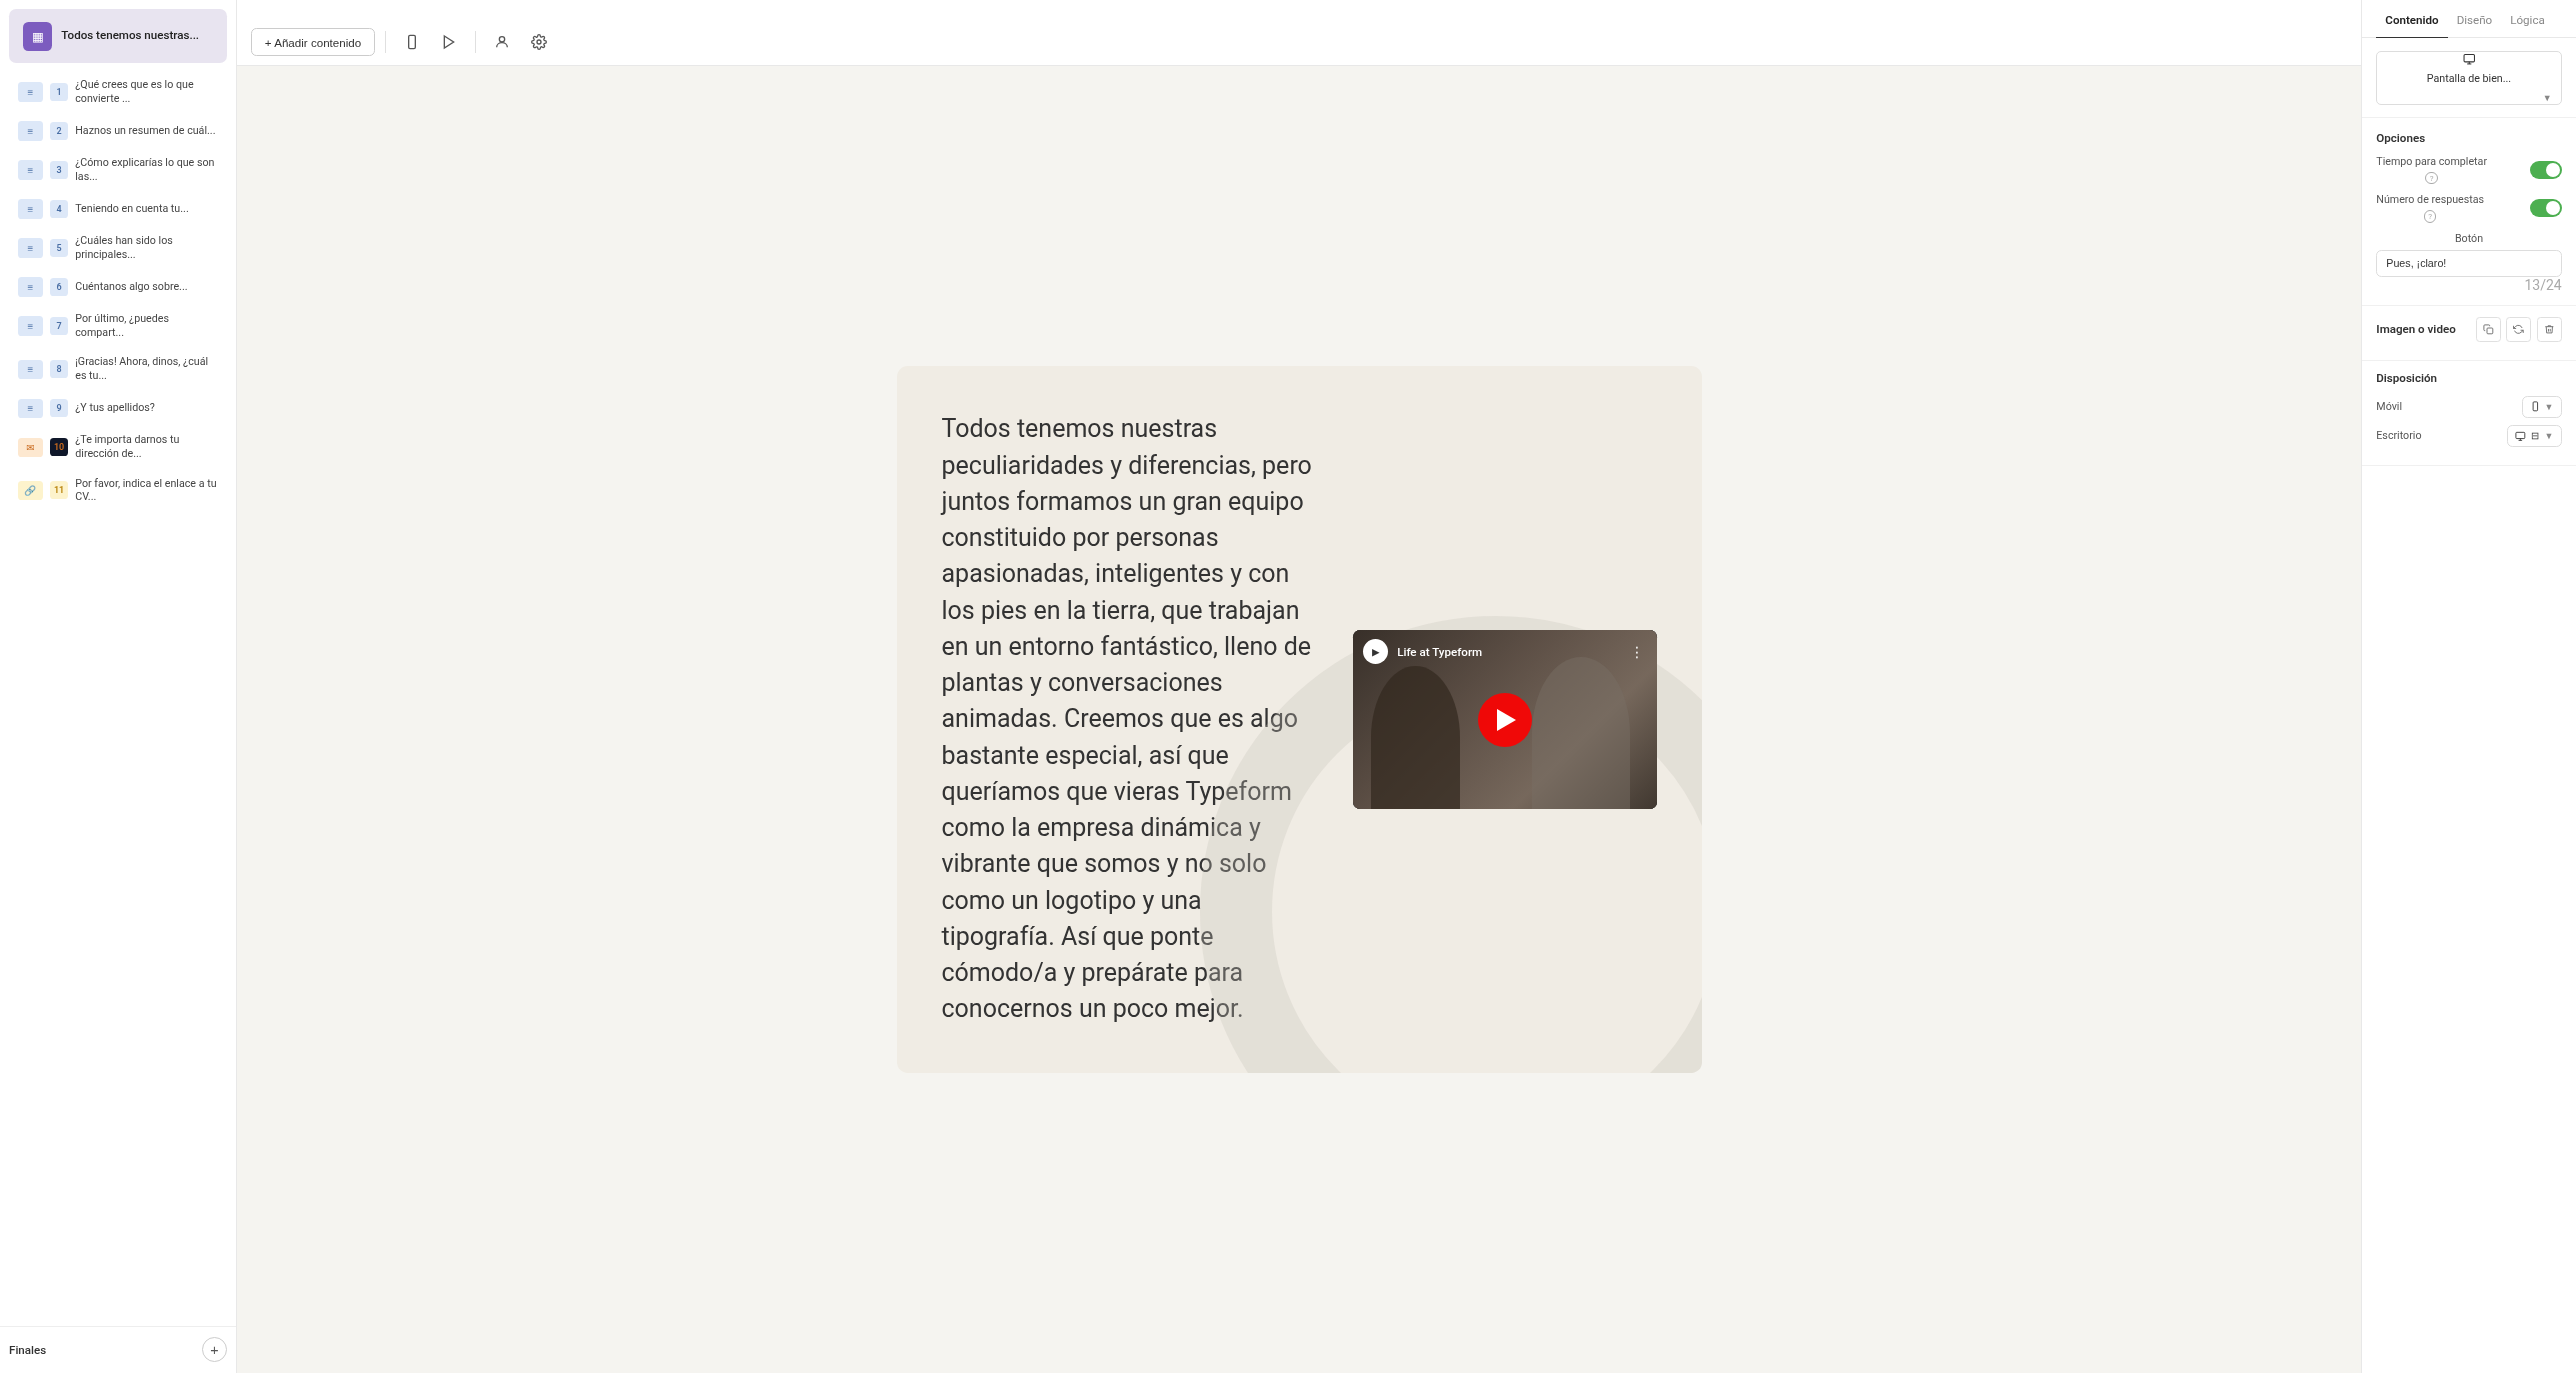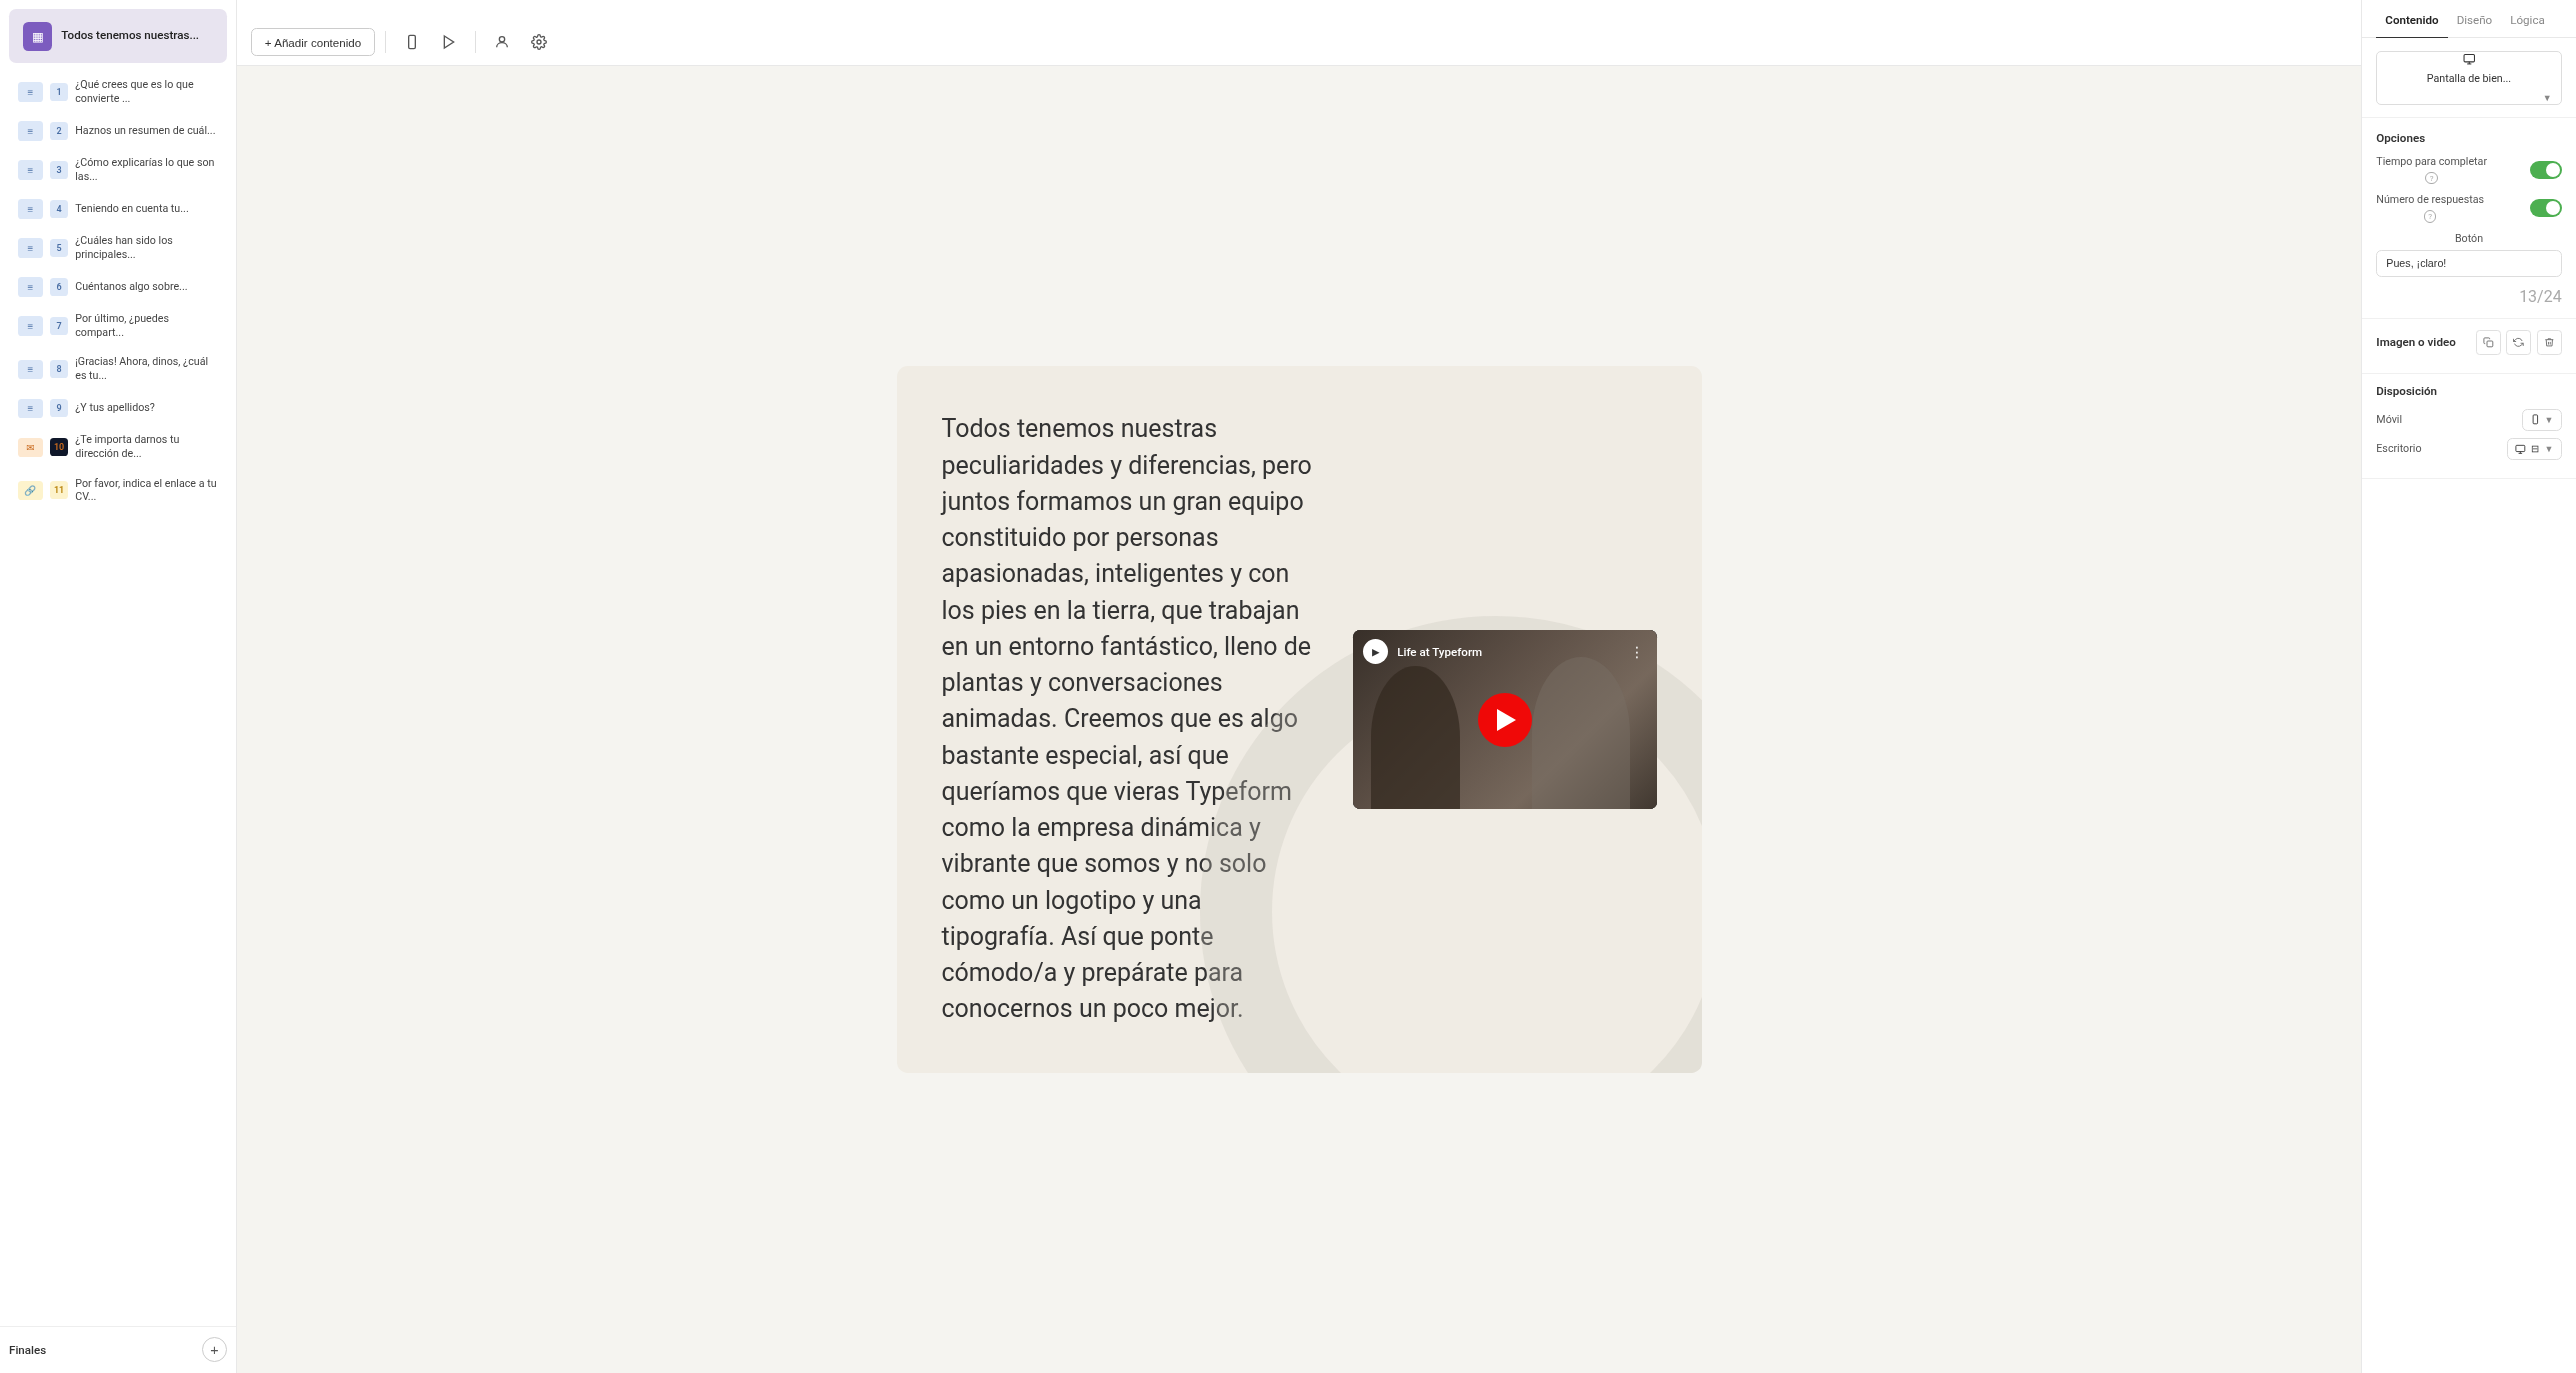--- a/index.html
+++ b/index.html
@@ -378,23 +378,23 @@
       border: 0.9px solid #ddd;
       border-radius: 5.4px;
       padding: 6.3px 9px;
       font-size: 10.7px;
       color: #333;
       outline: none;
     }
 
     .char-count {
       text-align: right;
-      font-size: 16px;
+      font-size: 14px;
       color: #aaa;
-      margin-top: 10px;
+      margin-top: 0;
     }
 
     .media-section {
       padding: 10.7px 14.3px;
       border-bottom: 0.9px solid #f0f0f0;
     }
     .media-section-header {
       display: flex;
       align-items: center;
       justify-content: space-between;

